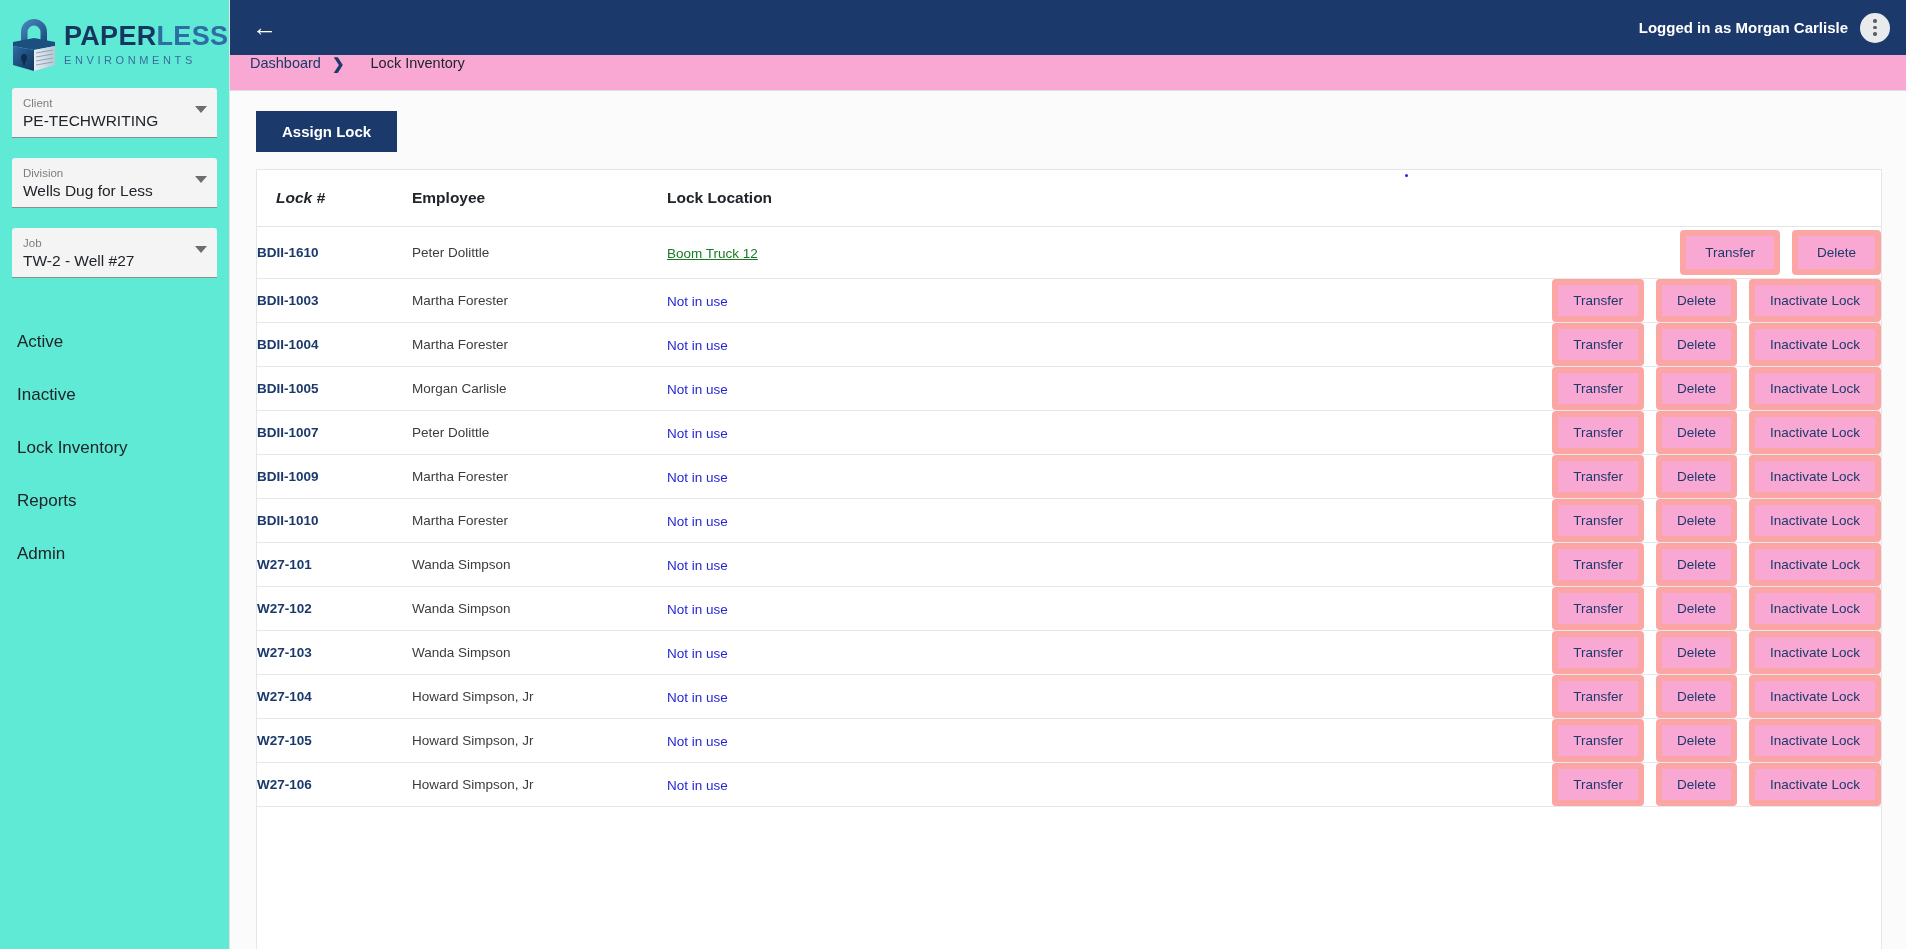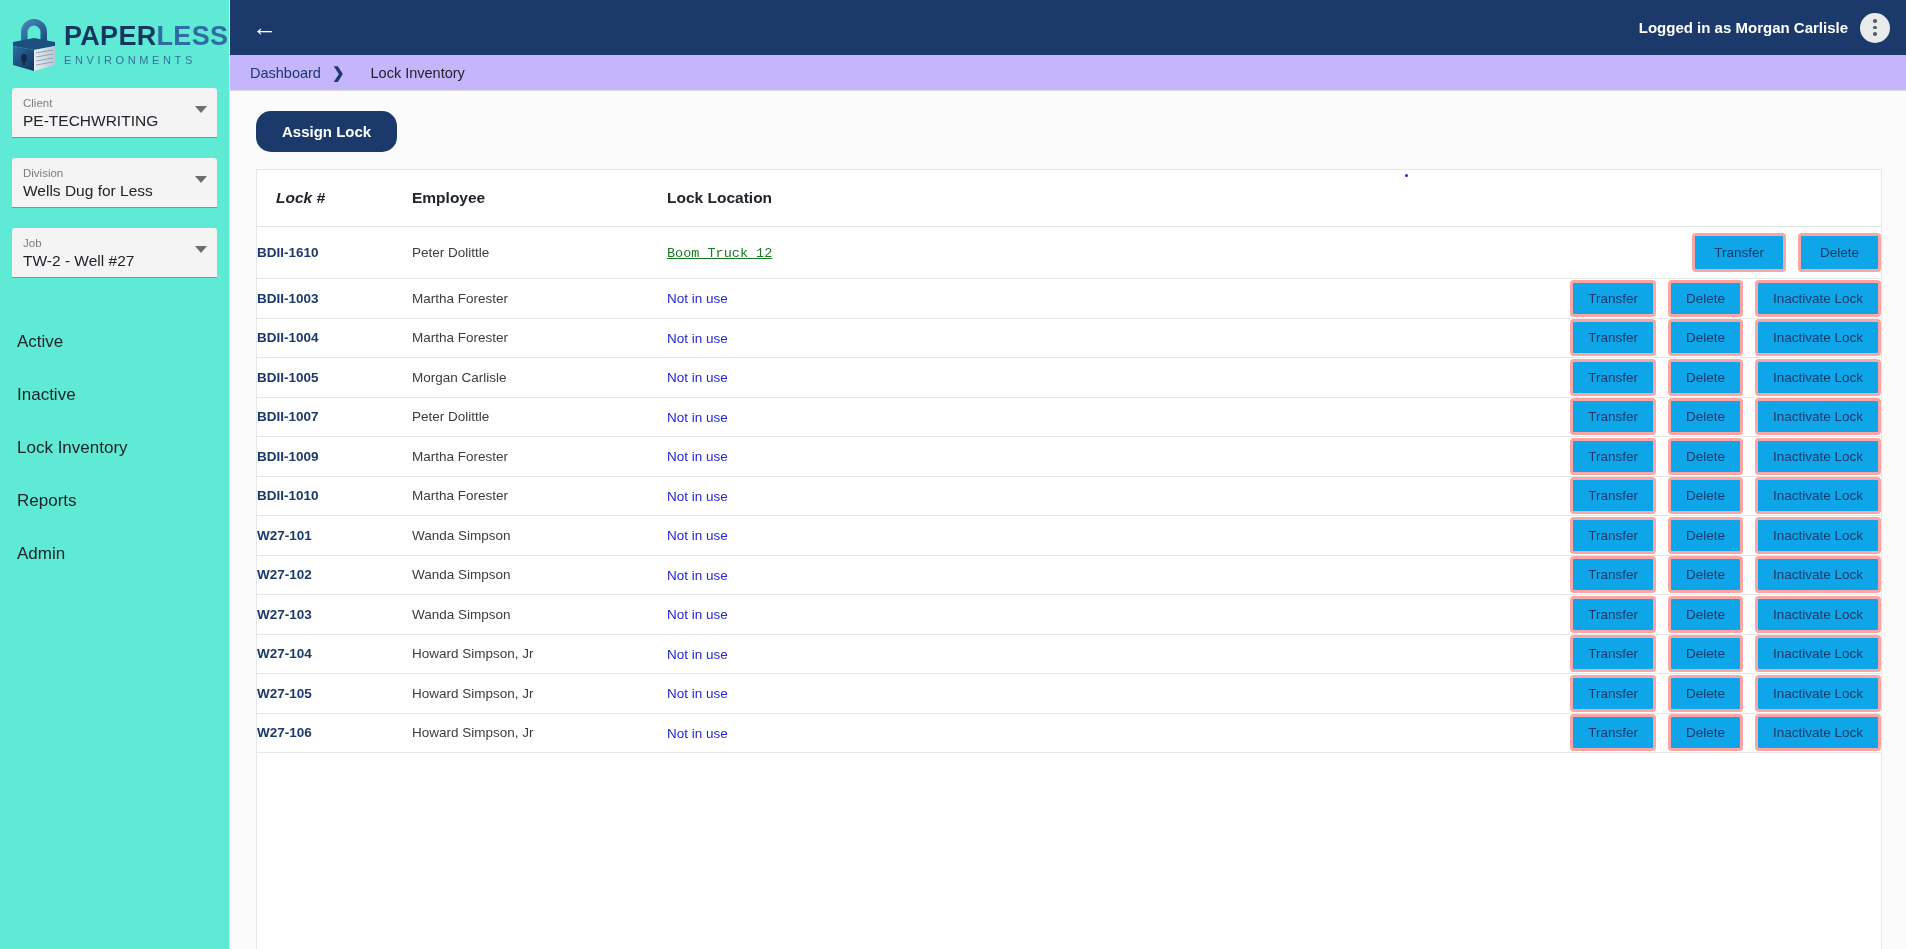--- a/index.html
+++ b/index.html
@@ -93,36 +93,36 @@
   .kebab {
     width: 30px; height: 30px; border-radius: 50%;
     background: #e9eaec;
     display: flex; flex-direction: column;
     align-items: center; justify-content: center;
     cursor: pointer;
   }
   .kebab i { width: 3.5px; height: 3.5px; border-radius: 50%; background: #5a5f66; margin: 1.4px 0; display: block; }
 
   .breadcrumb {
-    height: 36px; background: #c4b5fd;
+    height: 36px; background: #f9a8d4;
     border-bottom: 1px solid #e0e0e0;
-    display: flex; align-items: center;
+    display: flex; 
     padding-left: 20px;
     font-size: 14.5px;
   }
   .crumb-link { color: #1b3a6b; cursor: pointer; }
   .crumb-sep { color: #1b3a6b; font-weight: 700; margin: 0 26px 0 11px; font-size: 15px; }
   .crumb-current { color: #20242b; }
 
   .content { padding: 20px 24px 0 26px; height: 858px; }
 
   .assign-btn {
     background: #1b3a6b; color: #ffffff;
     font-size: 15px; font-weight: 700;
-    border: none; border-radius: 15px;
+    border: none; border-radius: 0;
     padding: 12px 26px;
     cursor: pointer;
     font-family: "Liberation Sans", sans-serif;
     display: block;
   }
 
   .table-card {
     margin-top: 17px;
     background: #ffffff;
     border: 1px solid #e6e6e6;
@@ -156,31 +156,31 @@
     vertical-align: middle;
   }
   .cell-lock { font-size: 13.5px; font-weight: 700; color: #1b3a6b; padding-left: 19px; white-space: nowrap; }
   .cell-emp { font-size: 13.5px; color: #3c3c3c; white-space: nowrap; }
   .cell-loc { padding-bottom: 9px; }
   .loc-link { font-size: 13.5px; color: #2626d6; text-decoration: none; cursor: pointer; white-space: nowrap; }
   .loc-link.inuse { color: #1a7a24; text-decoration: underline; }
   .cell-act { padding-right: 13px; }
   .btn-row { display: flex; justify-content: flex-end; align-items: center; gap: 12px; }
   .row-btn {
-    border: 3px solid #fca5a5; background: #0ea5e9;
+    border: 6px solid #fca5a5; background: #f9a8d4;
     color: #1b3a6b; font-size: 13.5px;
     border-radius: 4px;
     padding: 8px 15px;
     cursor: pointer; white-space: nowrap;
     font-family: "Liberation Sans", sans-serif;
     min-width: 70px;
   }
   
   tr.row-first td { height: 52px; }
-  tr.row-first .cell-loc { padding-bottom: 0; font-family: Liberation Mono, monospace; }
+  tr.row-first .cell-loc { padding-bottom: 0; }
   tr.row-first .row-btn { padding: 9px 19px; }
 </style>
 </head>
 <body>
 
 <div class="app">
 
   <aside class="sidebar">
 
     <div class="logo-wrap">

